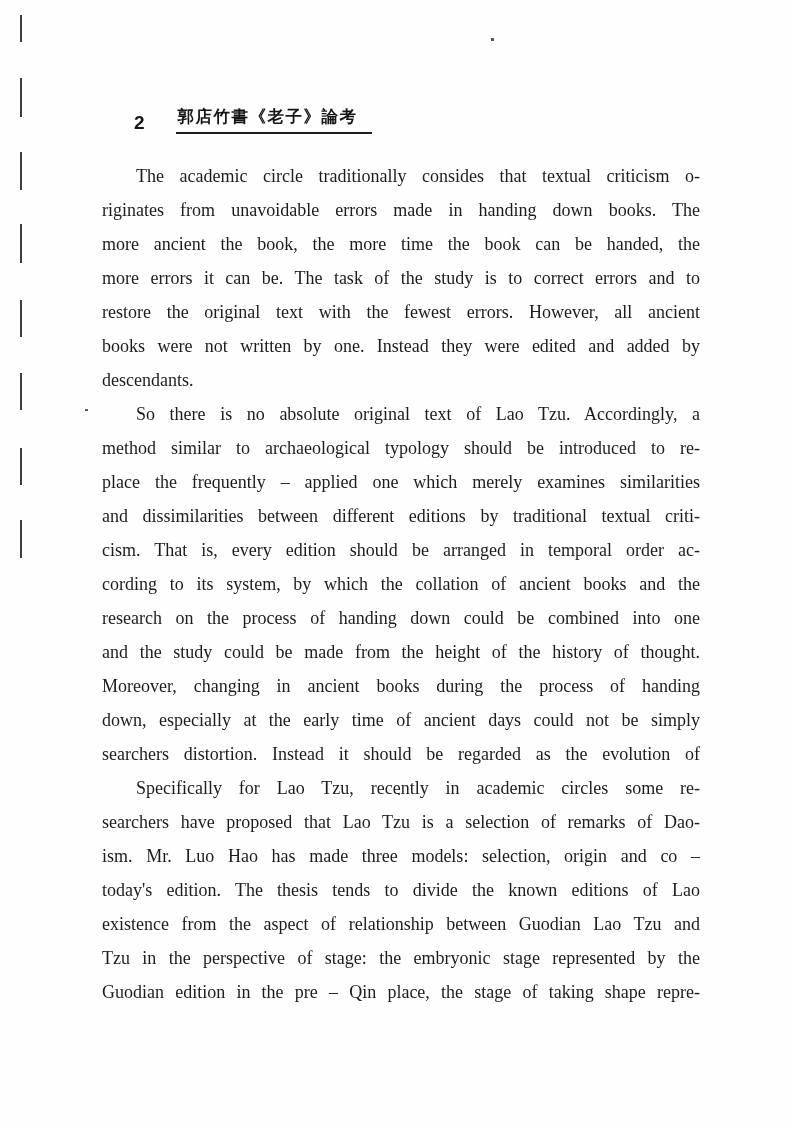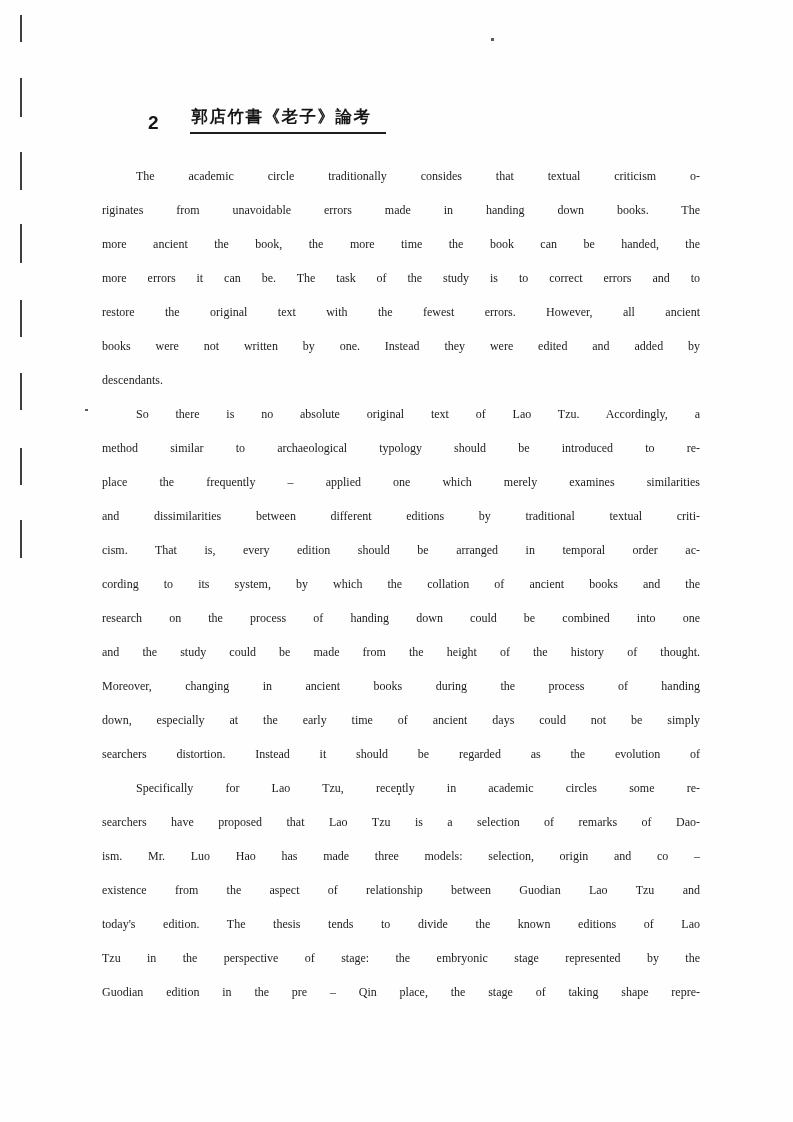--- a/index.html
+++ b/index.html
@@ -24,21 +24,21 @@
     background: #3d3d3d;
   }
   .speck {
     position: absolute;
     background: #5a5a5a;
   }
   
   .running-head {
     position: absolute;
     top: 106px;
-    left: 148px;
+    left: 134px;
     white-space: nowrap;
   }
   .pagenum {
     display: inline-block;
     font-family: "Liberation Sans", "DejaVu Sans", sans-serif;
     font-weight: 700;
     font-size: 19px;
     color: #161616;
     vertical-align: bottom;
   }
@@ -52,21 +52,21 @@
     border-bottom: 2px solid #1e1e1e;
     padding: 0 14px 4px 2px;
     vertical-align: bottom;
   }
   
   .text-block {
     position: absolute;
     top: 159px;
     left: 102px;
     width: 598px;
-    font-size: 12px;
+    font-size: 18px;
   }
   .para { margin: 0; padding: 0; }
   .line {
     height: 34px;
     line-height: 34px;
     text-align: justify;
     text-align-last: justify;
     white-space: nowrap;
     overflow: visible;
   }
@@ -120,20 +120,20 @@
         <div class="line"><span>research on the process of handing down could be combined into one</span></div>
         <div class="line"><span>and the study could be made from the height of the history of thought.</span></div>
         <div class="line"><span>Moreover, changing in ancient books during the process of handing</span></div>
         <div class="line"><span>down, especially at the early time of ancient days could not be simply</span></div>
         <div class="line"><span>searchers distortion. Instead it should be regarded as the evolution of</span></div>
       </div>
       <div class="para">
         <div class="line indent"><span>Specifically for </span><span class="it">Lao Tzu</span><span>, recently in academic circles some re-</span></div>
         <div class="line"><span>searchers have proposed that Lao Tzu is a selection of remarks of Dao-</span></div>
         <div class="line"><span>ism. Mr. Luo Hao has made three models: selection, origin and co –</span></div>
+        <div class="line"><span>today's edition. The thesis tends to divide the known editions of </span><span class="it">Lao</span></div>
         <div class="line"><span>existence from the aspect of relationship between Guodian Lao Tzu and</span></div>
-        <div class="line"><span>today's edition. The thesis tends to divide the known editions of </span><span class="it">Lao</span></div>
         <div class="line"><span class="it">Tzu</span><span> in the perspective of stage: the embryonic stage represented by the</span></div>
         <div class="line"><span>Guodian edition in the pre – Qin place, the stage of taking shape repre-</span></div>
       </div>
     </div>
 
 </div>
 
 </body></html>

